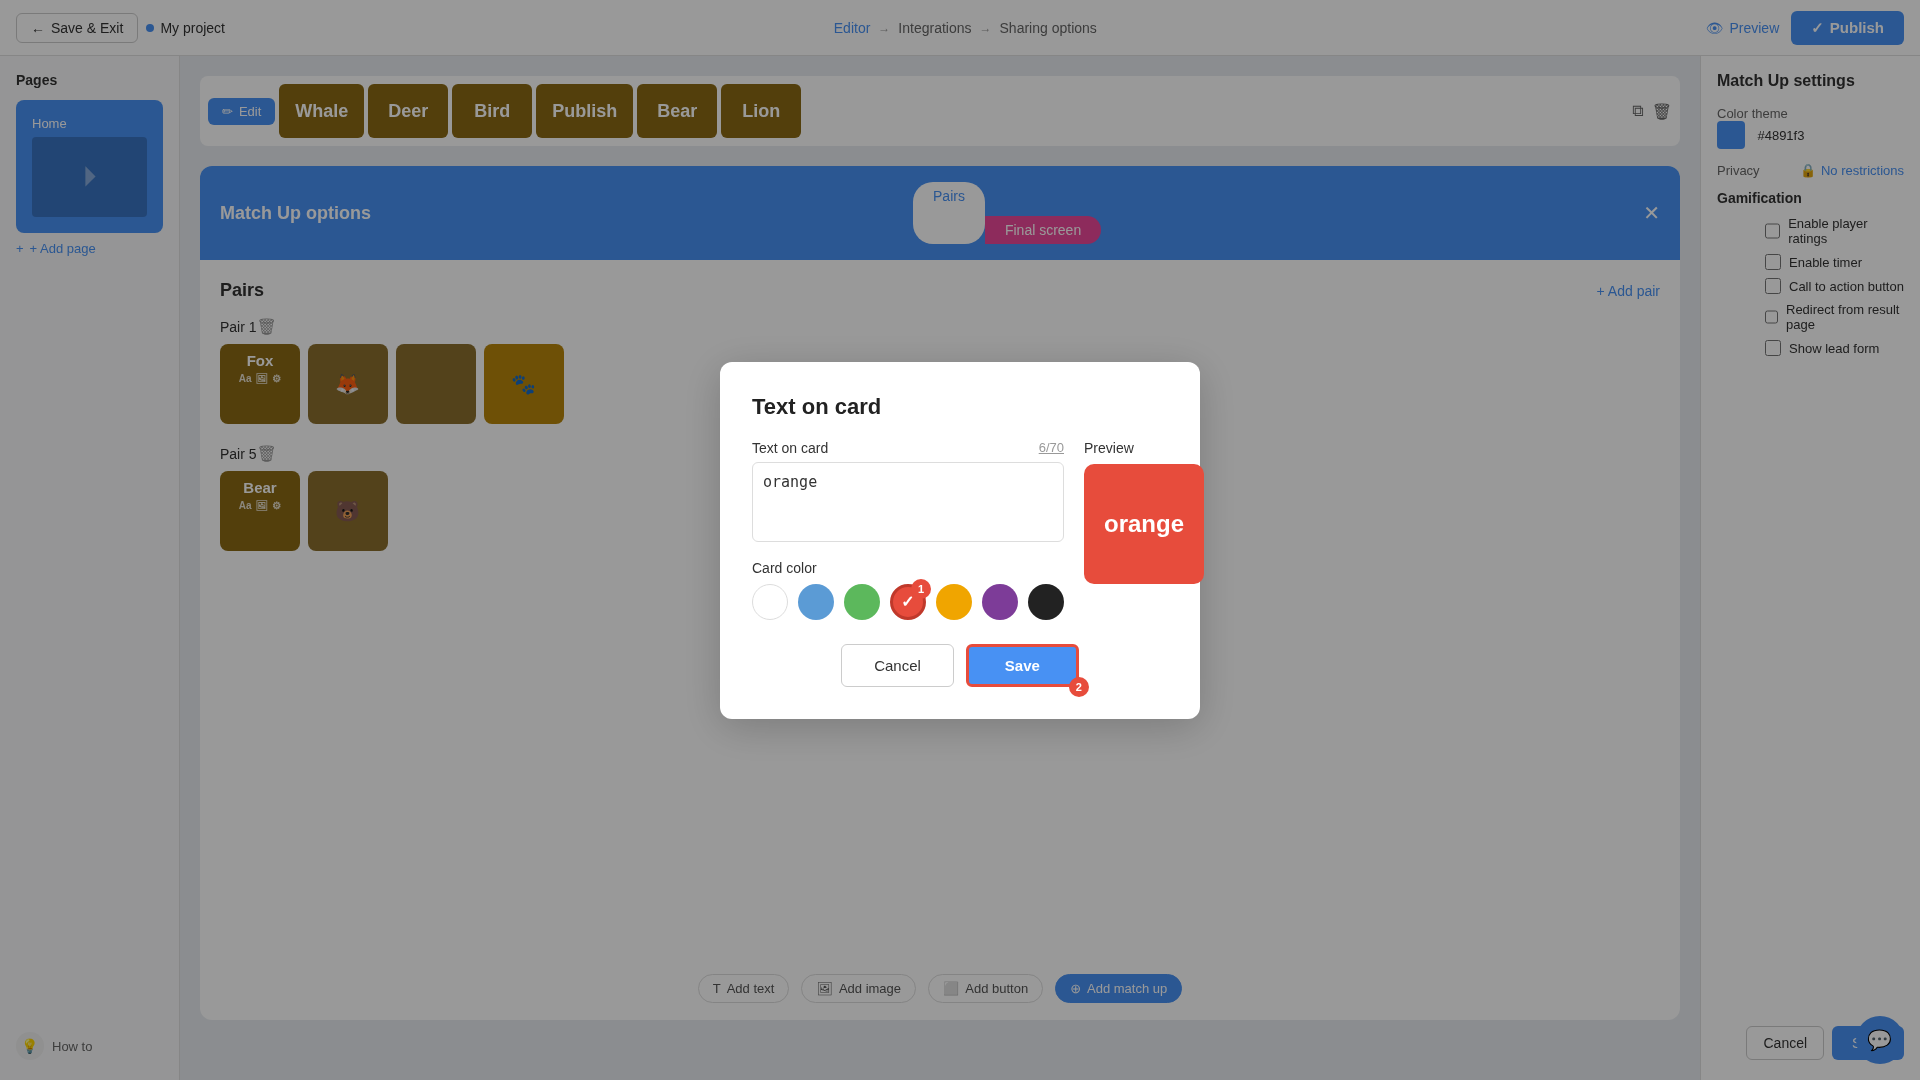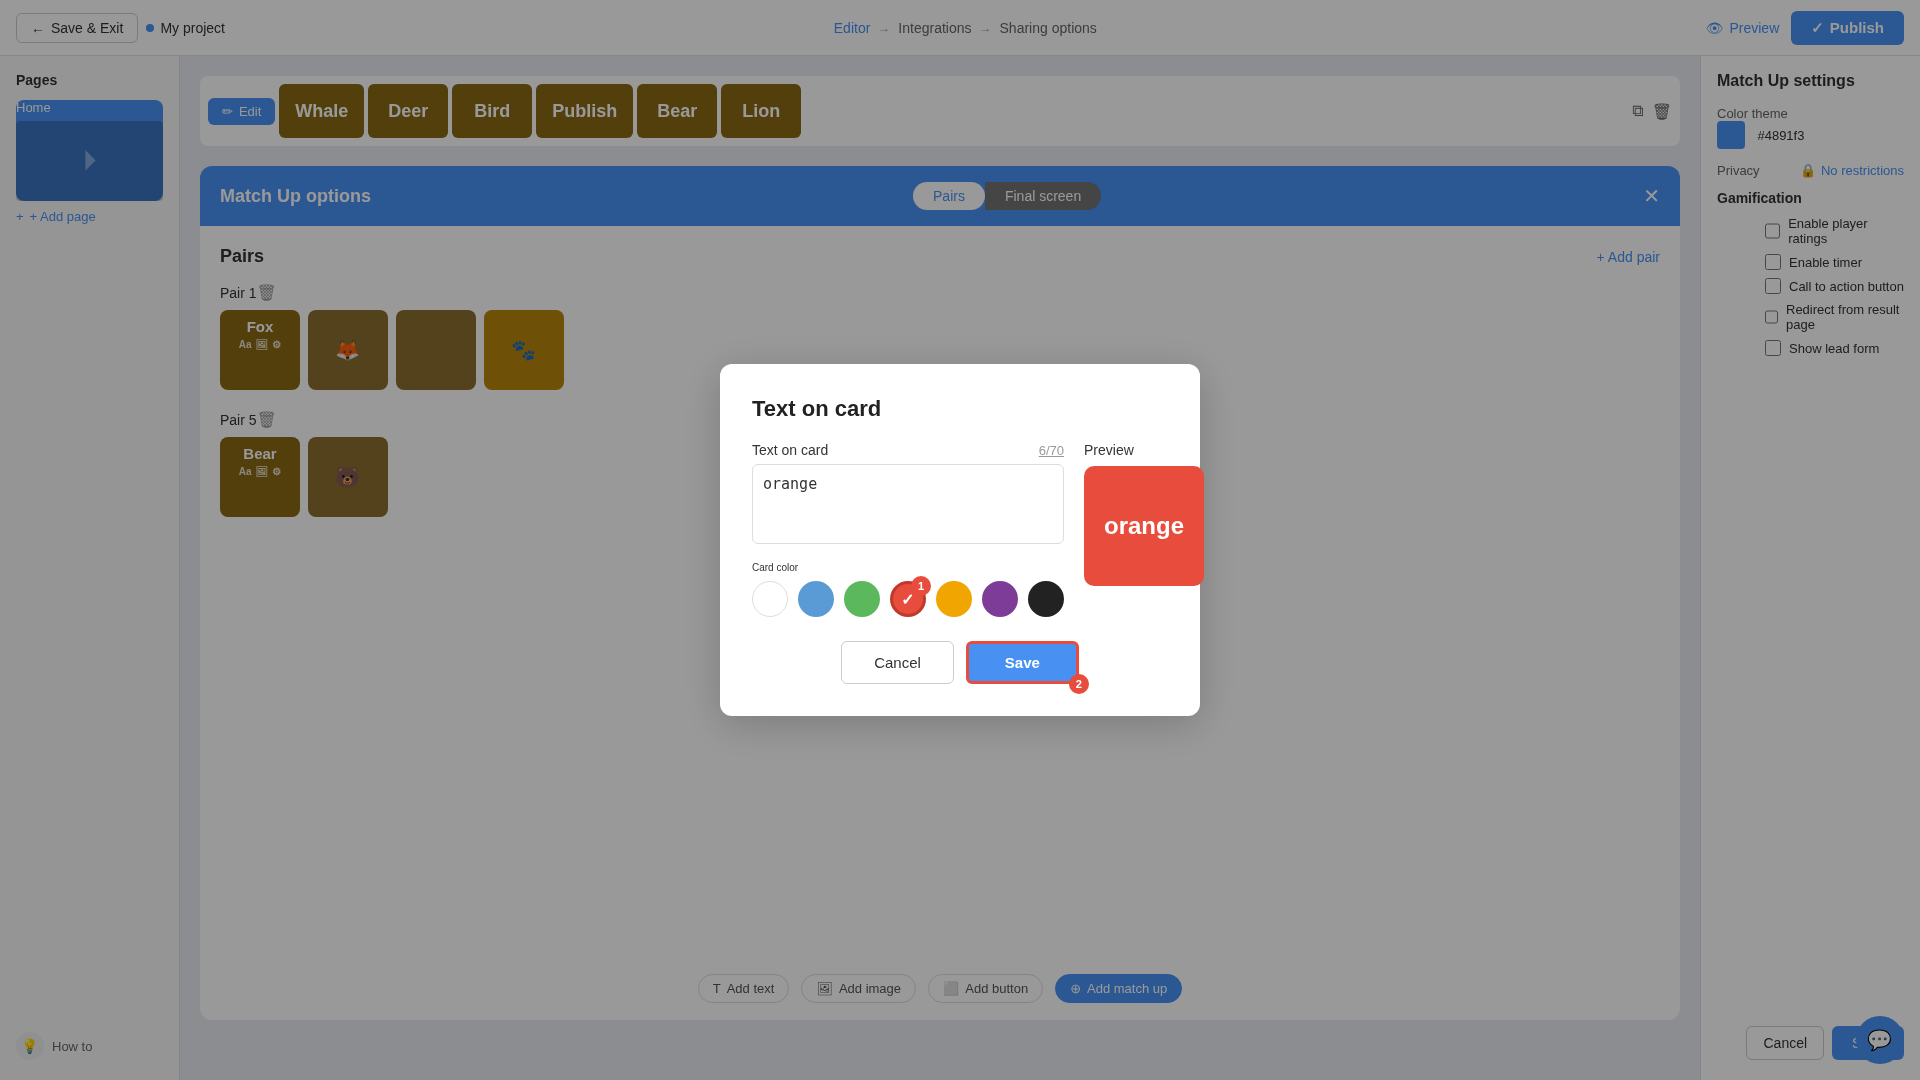--- a/index.html
+++ b/index.html
@@ -36,21 +36,21 @@
       display: flex; align-items: center; gap: 6px;
     }
 
     
     .left-sidebar {
       position: absolute; top: 56px; left: 0; width: 180px; bottom: 0;
       background: #f8f9fa; border-right: 1px solid #e0e0e0; padding: 16px;
     }
     .sidebar-title { font-size: 14px; font-weight: 600; color: #333; margin-bottom: 12px; }
     .page-card {
-      background: #4891f3; border-radius: 8px; padding: 0;
+      background: #4891f3; border-radius: 8px; padding: 16px;
       color: #fff; font-size: 13px; cursor: pointer; margin-bottom: 8px;
     }
     .page-thumb {
       width: 100%; height: 80px; background: rgba(0,0,0,0.2);
       border-radius: 4px; margin-top: 6px; display: flex; align-items: center; justify-content: center;
     }
     .add-page-btn {
       display: flex; align-items: center; gap: 6px; color: #4891f3;
       font-size: 13px; cursor: pointer; margin-top: 8px;
     }
@@ -108,21 +108,21 @@
     .panel-header {
       background: #4891f3; padding: 16px 20px; display: flex; align-items: center;
       justify-content: space-between;
     }
     .panel-title { color: #fff; font-size: 18px; font-weight: 600; }
     .panel-tabs { display: flex; gap: 0; }
     .panel-tab {
       padding: 6px 20px; font-size: 14px; cursor: pointer; background: #6ba8f7; color: #fff; border-radius: 20px 0 0 20px;
     }
     .panel-tab.active { background: #fff; color: #4891f3; border-radius: 20px; }
-    .panel-tab.second { border-radius: 0 20px 20px 0; background: #737373; }
+    .panel-tab.second { border-radius: 0 20px 20px 0; background: #ec4899; margin-top: 34px; }
     .panel-close { background: none; border: none; color: #fff; font-size: 20px; cursor: pointer; }
     .panel-body { padding: 20px; }
     .pairs-header { display: flex; align-items: center; justify-content: space-between; margin-bottom: 16px; }
     .pairs-title { font-size: 18px; font-weight: 600; color: #333; }
     .add-pair-btn { color: #4891f3; font-size: 14px; cursor: pointer; background: none; border: none; }
 
     .pair-row { margin-bottom: 20px; }
     .pair-label-row { display: flex; align-items: center; margin-bottom: 8px; }
     .pair-label { font-size: 14px; color: #333; font-weight: 500; }
     .pair-delete { background: none; border: none; cursor: pointer; color: #999; font-size: 16px; }
@@ -176,21 +176,21 @@
       position: relative; box-shadow: 0 8px 40px rgba(0,0,0,0.2);
     }
     .dialog-title { font-size: 22px; font-weight: 700; color: #222; margin-bottom: 20px; }
     .dialog-field-label-row { display: flex; justify-content: space-between; align-items: center; margin-bottom: 6px; }
     .dialog-field-label { font-size: 14px; color: #333; }
     .dialog-char-count { font-size: 13px; color: #999; text-decoration: underline; }
     .dialog-textarea {
       width: 100%; border: 1px solid #ddd; border-radius: 6px; padding: 10px;
       font-size: 15px; resize: none; height: 80px; outline: none; color: #333;
     }
-    .dialog-color-label { font-size: 10px; color: #333; margin: 14px 0 8px; }
+    .dialog-color-label { font-size: 14px; color: #333; margin: 14px 0 8px; }
     .color-options { display: flex; gap: 10px; align-items: center; }
     .color-circle {
       width: 36px; height: 36px; border-radius: 50%; cursor: pointer;
       display: flex; align-items: center; justify-content: center; position: relative;
     }
     .color-circle.selected { border: 2px solid #4891f3; }
     .check-mark { color: #fff; font-size: 16px; font-weight: bold; }
     .dialog-actions { display: flex; justify-content: center; gap: 12px; margin-top: 24px; }
     .dialog-cancel-btn {
       padding: 10px 32px; border: 1px solid #ccc; border-radius: 6px;

